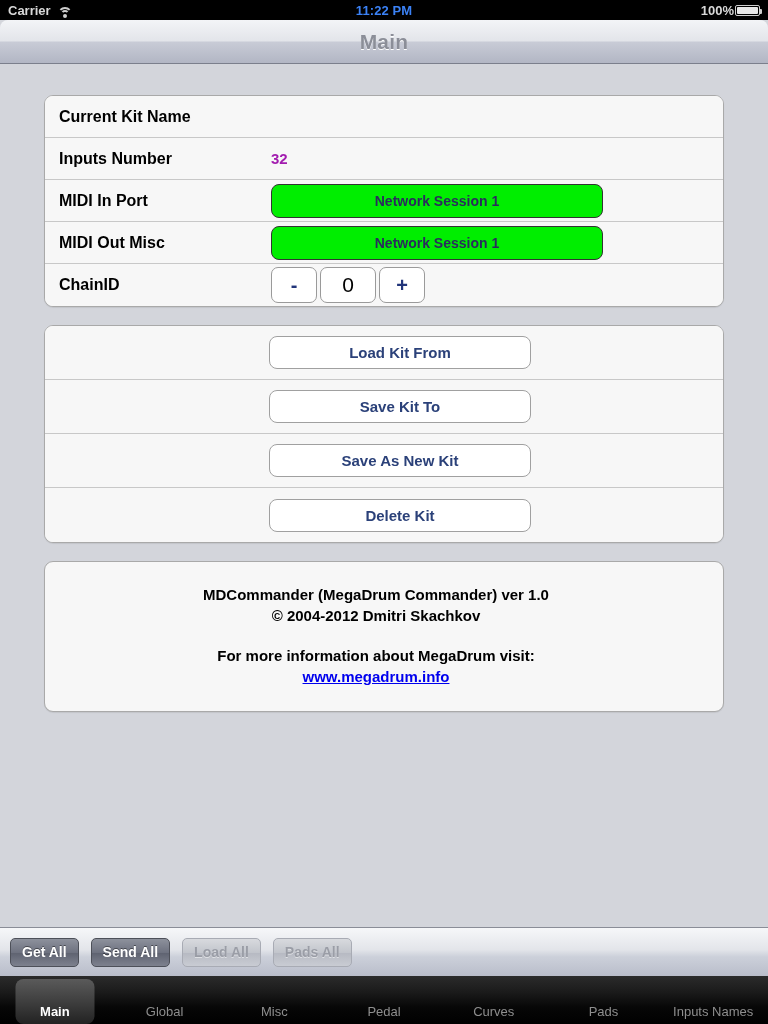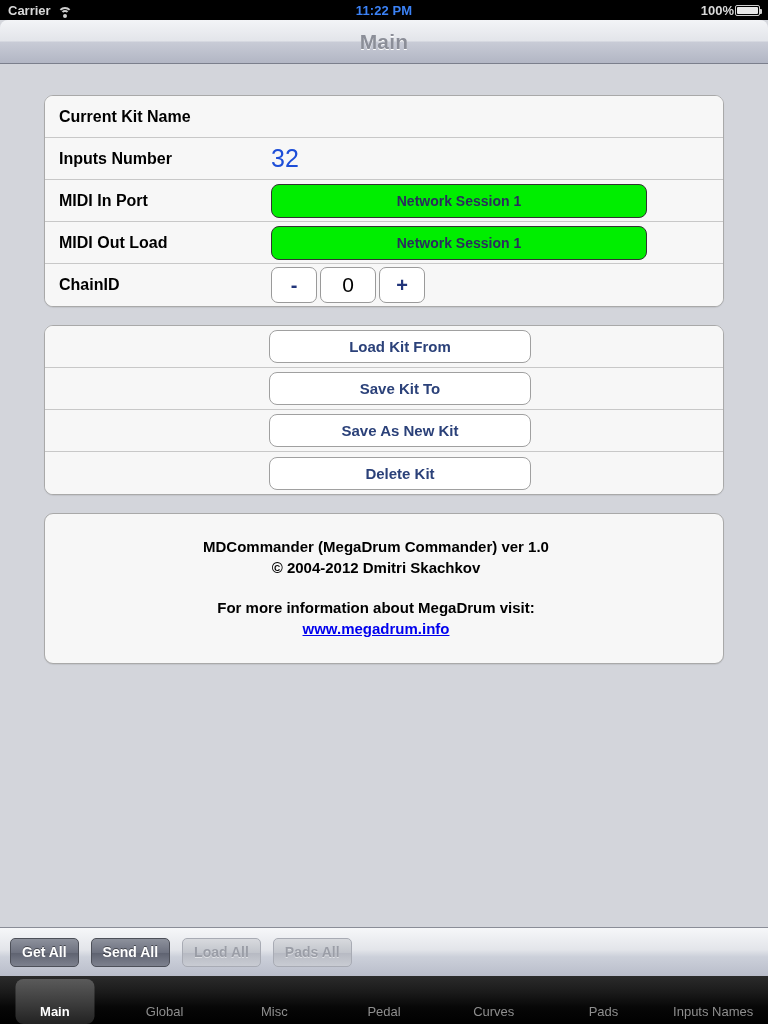--- a/index.html
+++ b/index.html
@@ -166,28 +166,28 @@
 
   .row-label {
     font-size: 16px;
     font-weight: bold;
     color: #000;
     width: 212px;
     flex-shrink: 0;
   }
 
   .row-value {
-    font-size: 25px;
-    font-weight: normal;
-    color: #1d4ed8;
+    font-size: 15px;
+    font-weight: bold;
+    color: #a21caf;
   }
 
   
   .port-button {
-    width: 376px;
+    width: 332px;
     height: 34px;
     background: #00ee00;
     border: 1px solid #333333;
     border-radius: 8px;
     color: #2b2b5e;
     font-size: 14px;
     font-weight: bold;
     display: flex;
     align-items: center;
     justify-content: center;
@@ -220,21 +220,21 @@
   }
   .step-val {
     width: 56px;
     color: #000;
     font-size: 21px;
     font-weight: normal;
   }
 
   
   .action-row {
-    height: 42px;
+    height: 54px;
     display: flex;
     align-items: center;
     justify-content: flex-start;
     border-bottom: 1px solid #c8c8c8;
     background: #f7f7f7;
     padding-left: 224px;
   }
   .action-row:last-child { border-bottom: none; }
 
   .action-button {
@@ -408,21 +408,21 @@
         <div class="row-label">Inputs Number</div>
         <div class="row-value">32</div>
       </div>
 
       <div class="row">
         <div class="row-label">MIDI In Port</div>
         <div class="port-button">Network Session 1</div>
       </div>
 
       <div class="row">
-        <div class="row-label">MIDI Out Load</div>
+        <div class="row-label">MIDI Out Misc</div>
         <div class="port-button">Network Session 1</div>
       </div>
 
       <div class="row">
         <div class="row-label">ChainID</div>
         <div class="stepper">
           <div class="step-btn">-</div>
           <div class="step-val">0</div>
           <div class="step-btn">+</div>
         </div>

